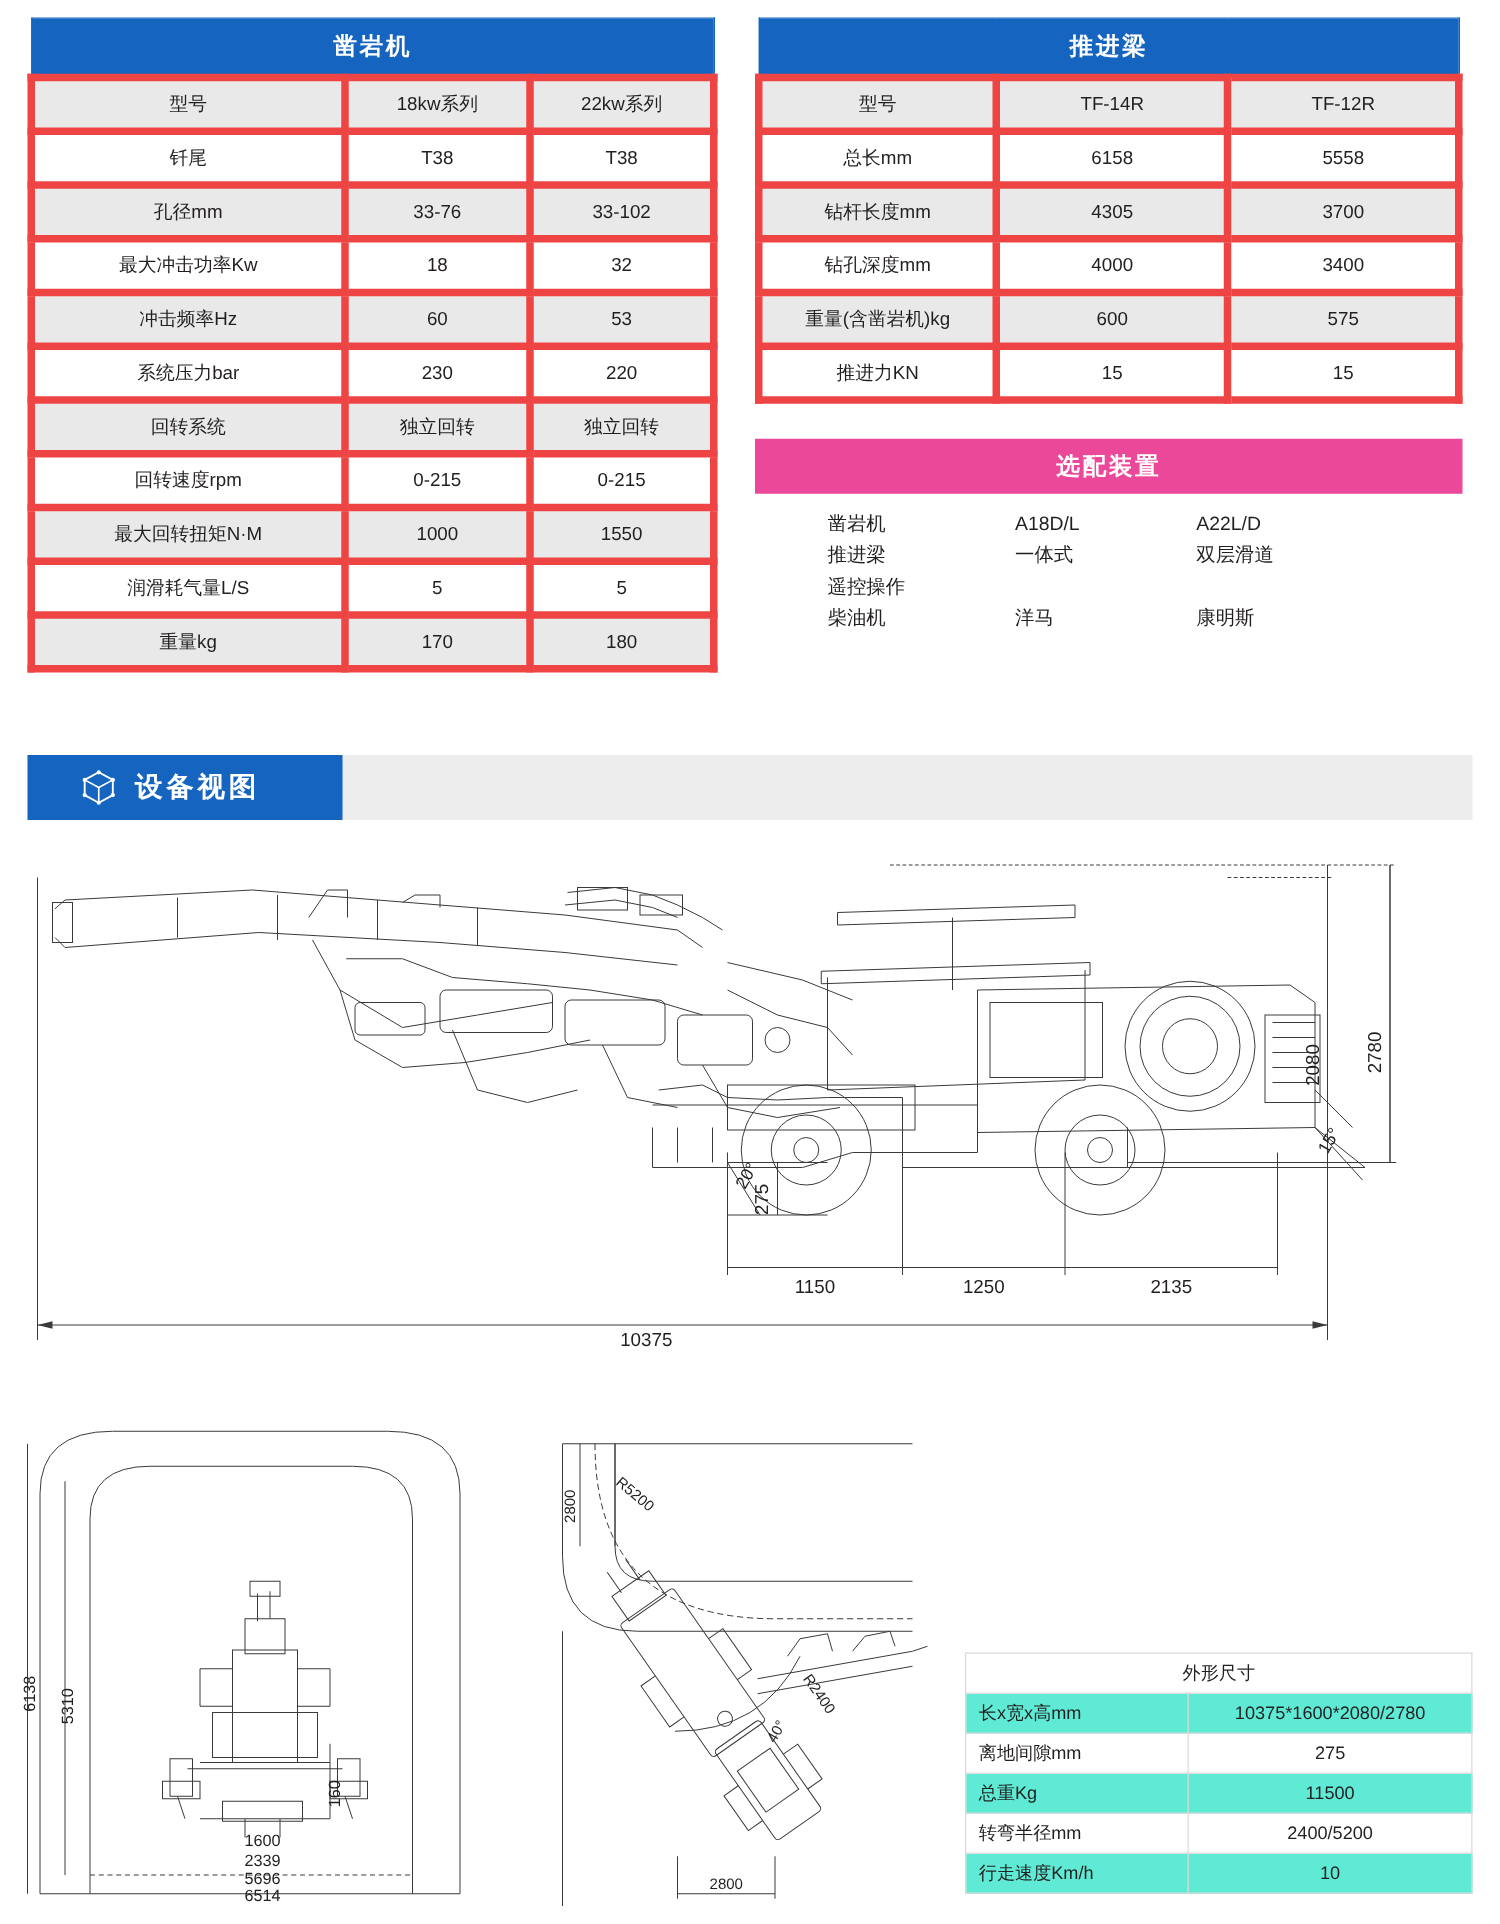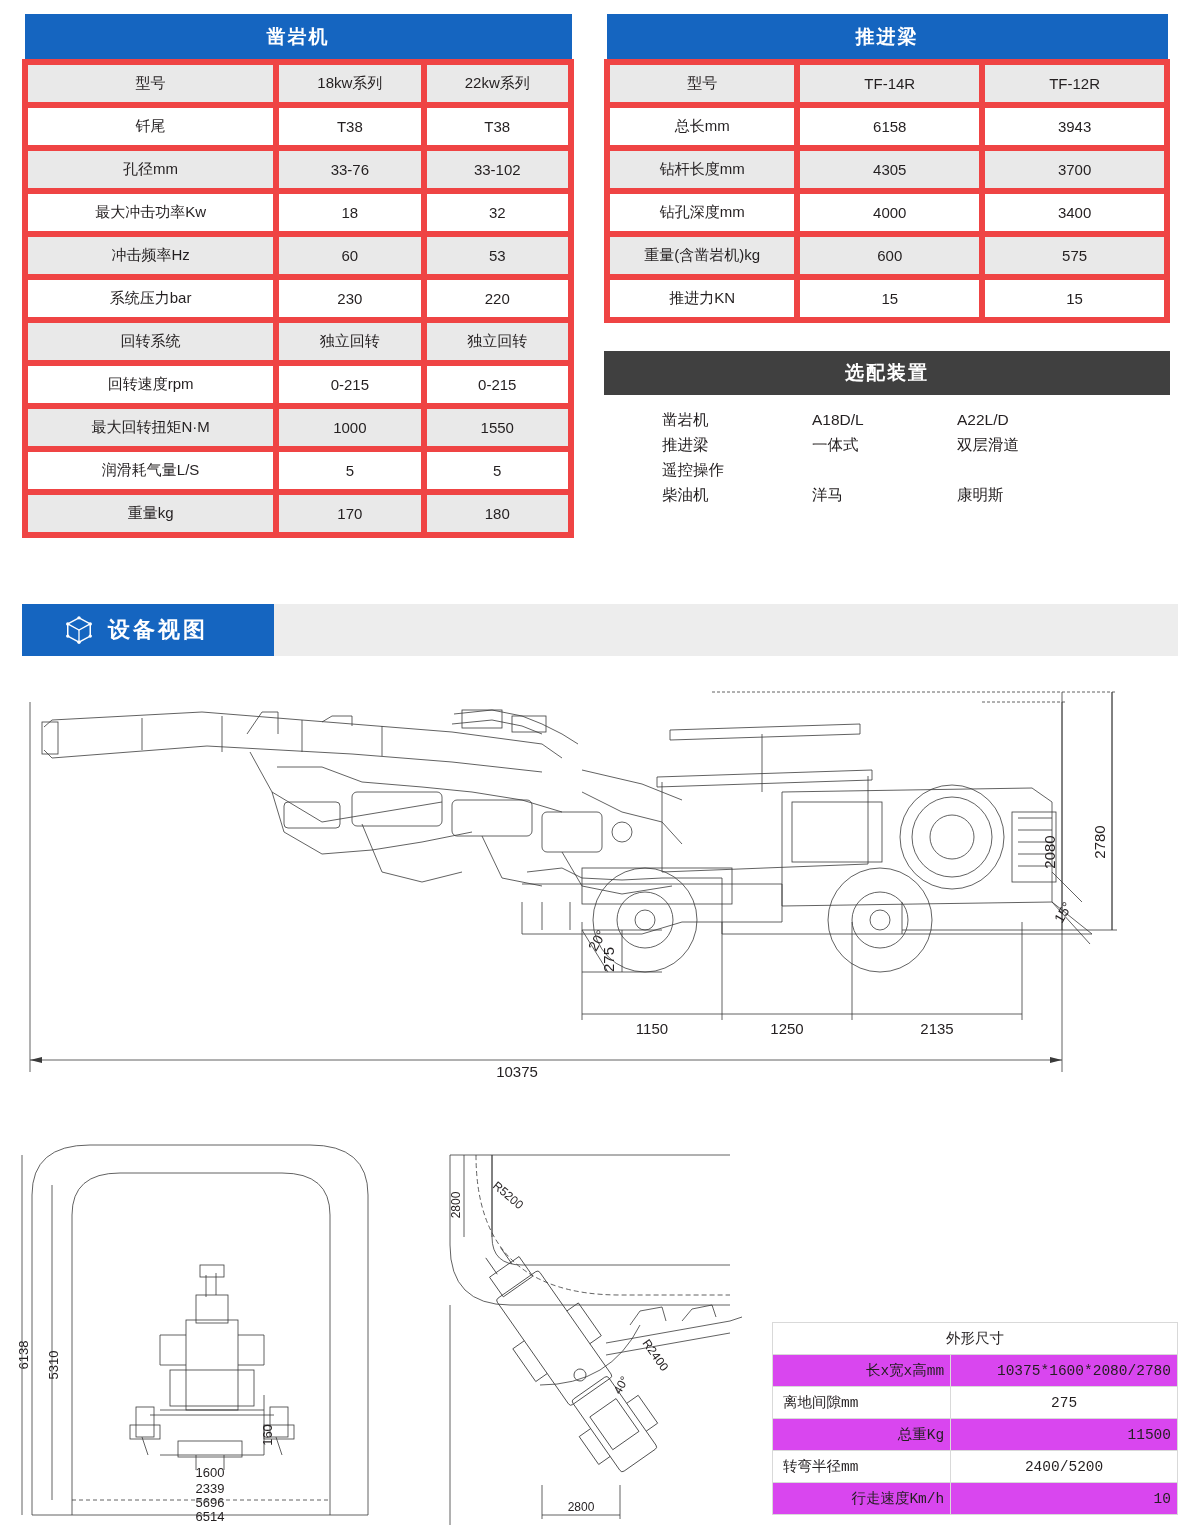--- a/index.html
+++ b/index.html
@@ -52,21 +52,21 @@
   table.spec td.label { width: 46%; }
   table.spec td.val { width: 27%; }
 
   
   table.spec.right td.label { width: 34%; }
   table.spec.right td.val { width: 33%; }
 
   
   .opt-wrap { margin-top: 28px; }
   .opt-header {
-    background: #404040;
+    background: #ec4899;
     color: #fff;
     font-size: 19px;
     font-weight: bold;
     letter-spacing: 2px;
     text-align: center;
     padding: 9px 0;
   }
   .opt-body {
     padding: 12px 0 0 58px;
     font-size: 15.5px;
@@ -129,33 +129,32 @@
     position: absolute;
     left: 772px;
     top: 1322px;
     width: 406px;
   }
   table.dim {
     width: 100%;
     border-collapse: collapse;
     font-size: 14.5px;
     color: #231f20;
-    font-family: Liberation Mono, monospace;
   }
   table.dim td {
     border: 1px solid #d9d9d9;
     padding: 6px 6px;
     height: 30px;
   }
   table.dim td.head {
     text-align: center;
     font-weight: normal;
     background: #ffffff;
   }
-  table.dim tr.odd td { background: #d946ef; text-align: right; }
+  table.dim tr.odd td { background: #5eead4; }
   table.dim tr.even td { background: #ffffff; }
   table.dim td.k { width: 44%; text-align: left; padding-left: 10px; }
   table.dim td.v { width: 56%; text-align: center; }
 
   svg text {
     font-family: "Liberation Sans", sans-serif;
     fill: #231f20;
   }
 </style>
 </head>
@@ -237,21 +236,21 @@
               <th class="header-bar" colspan="3">推进梁</th>
             </tr>
         <tr class="odd">
           <td class="label">型号</td>
           <td class="val">TF-14R</td>
           <td class="val">TF-12R</td>
         </tr>
         <tr class="even">
           <td class="label">总长mm</td>
           <td class="val">6158</td>
-          <td class="val">3943</td>
+          <td class="val">5558</td>
         </tr>
         <tr class="odd">
           <td class="label">钻杆长度mm</td>
           <td class="val">4305</td>
           <td class="val">3700</td>
         </tr>
         <tr class="even">
           <td class="label">钻孔深度mm</td>
           <td class="val">4000</td>
           <td class="val">3400</td>

